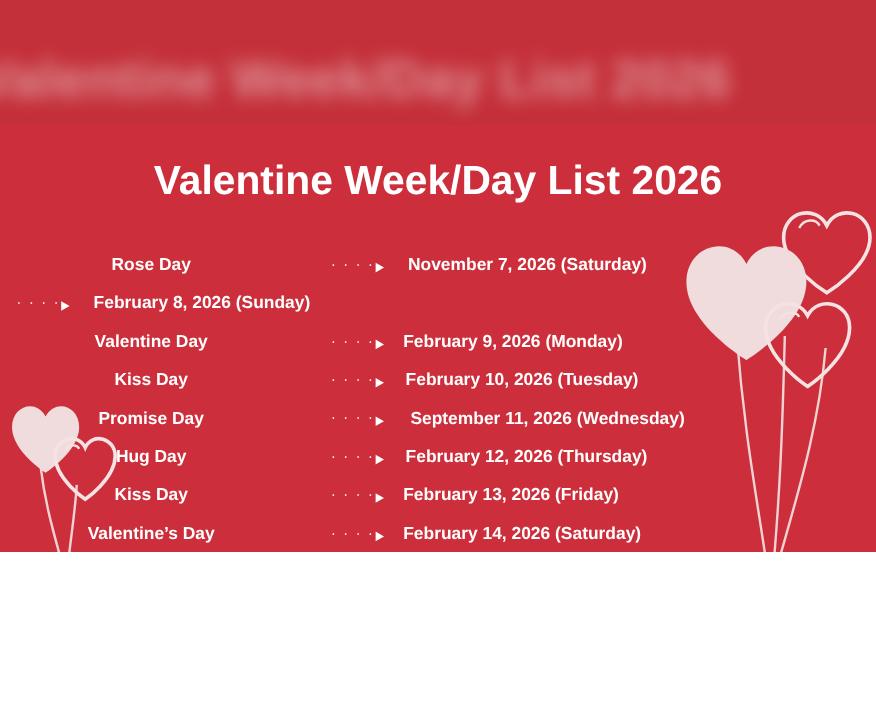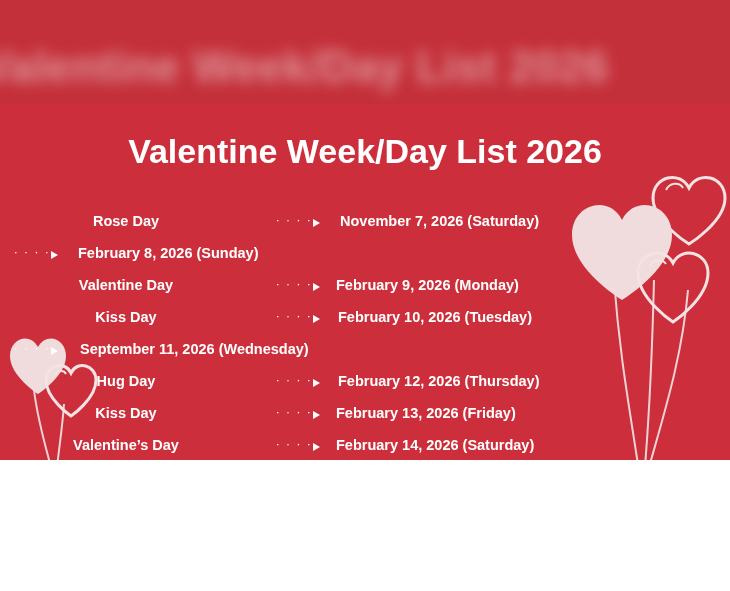--- a/index.html
+++ b/index.html
@@ -236,20 +236,21 @@
     <div class="row r4">
       <div class="day-name">Kiss Day</div>
       <div class="arrow">
         <span class="dots">· · · ·</span>
         <span class="tip"></span>
       </div>
       <div class="date">February 10, 2026 (Tuesday)</div>
     </div>
 
     <div class="row r5">
+      <div class="day-name">Promise Day</div>
       <div class="arrow">
         <span class="dots">· · · ·</span>
         <span class="tip"></span>
       </div>
       <div class="date">September 11, 2026 (Wednesday)</div>
     </div>
 
     <div class="row r6">
       <div class="day-name">Hug Day</div>
       <div class="arrow">

